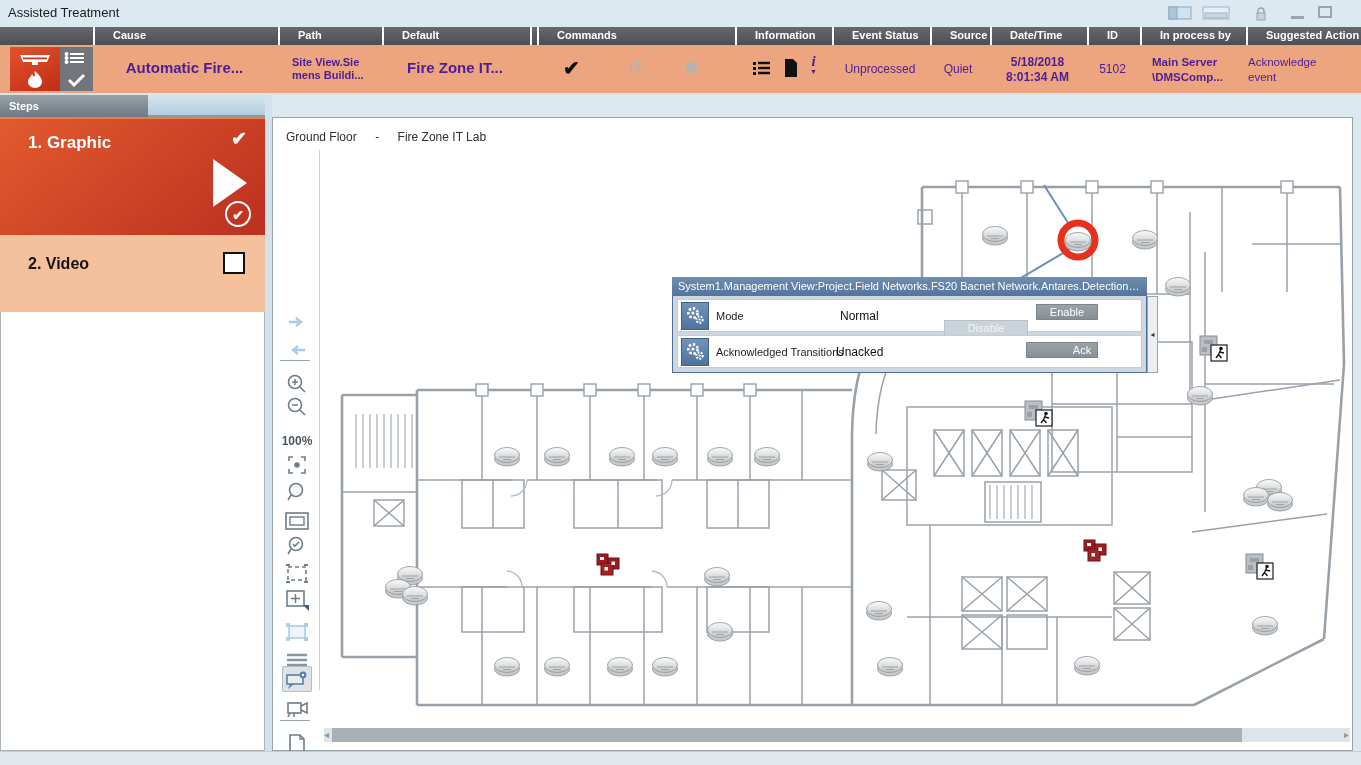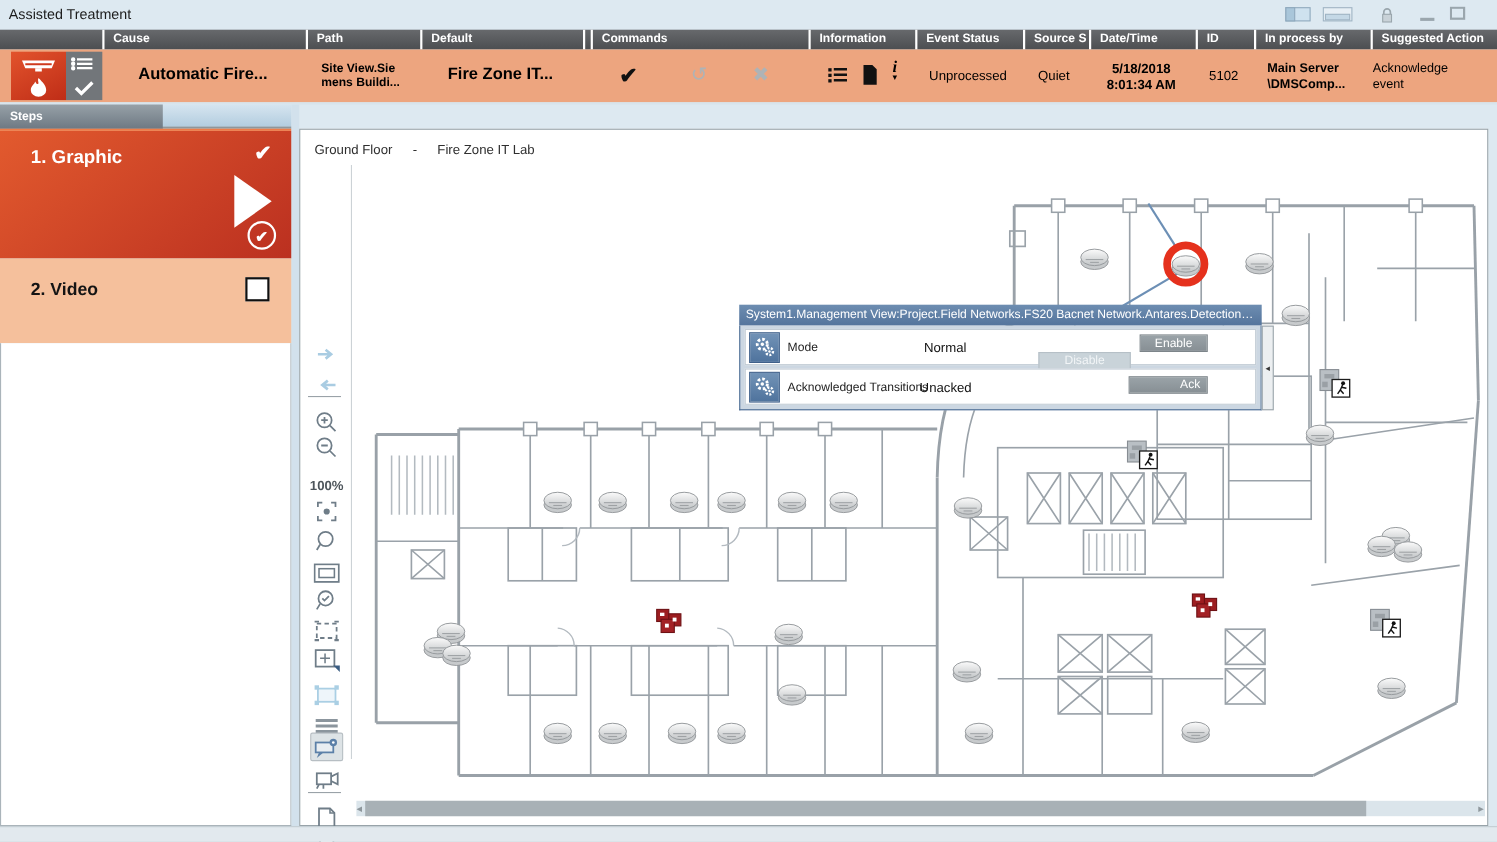--- a/index.html
+++ b/index.html
@@ -9,28 +9,28 @@
 
   
   .titlebar{left:0;top:0;width:1361px;height:27px;background:#dde9f1;}
   .titletext{left:8px;top:5px;font-size:13px;color:#1b1b1b;}
   .wictl{top:6px;}
   .wictl svg{display:block;}
 
   
   .colhdr{left:0;top:27px;width:1361px;height:18px;background:linear-gradient(#67696c,#4c4e51);}
   .hcell{position:absolute;top:0;height:18px;line-height:17px;font-size:11px;font-weight:bold;color:#fff;
-         padding-left:8px;border-left:2px solid #fff;white-space:nowrap;overflow:hidden;}
+         padding-left:18px;border-left:2px solid #fff;white-space:nowrap;overflow:hidden;}
   .hbar{position:absolute;top:0;width:2px;height:18px;background:#fff;}
 
   
   .eventrow{left:0;top:45px;width:1361px;height:48px;background:#eda57f;}
   .fireicon{left:10px;top:2px;width:50px;height:44px;background:linear-gradient(150deg,#e2532c,#bf2d17);}
   .graystrip{left:60px;top:2px;width:33px;height:44px;background:#72767a;}
-  .ecell{position:absolute;color:#000000;}
+  .ecell{position:absolute;color:#4c1d95;}
   .bigtxt{font-size:15px;font-weight:bold;}
   .smalltxt{font-size:11px;line-height:13px;}
   .cmdck{font-size:20px;font-weight:bold;color:#111;}
   .cmdgray{font-size:18px;color:#aeb3b6;}
 
   
   .tabstrip{height:22px;background:linear-gradient(#d6e5f0,#b3cddf);border-bottom:2px solid #8e979c;}
   .tab{position:absolute;top:0;height:22px;background:linear-gradient(#97a1a8,#6e7983);
        color:#fff;font-size:11px;font-weight:bold;line-height:22px;padding-left:9px;}
   .step1{left:0;top:117px;width:265px;height:118px;background:linear-gradient(140deg,#e25a2e,#bb3020);border-top:2px solid #ee7c48;}

